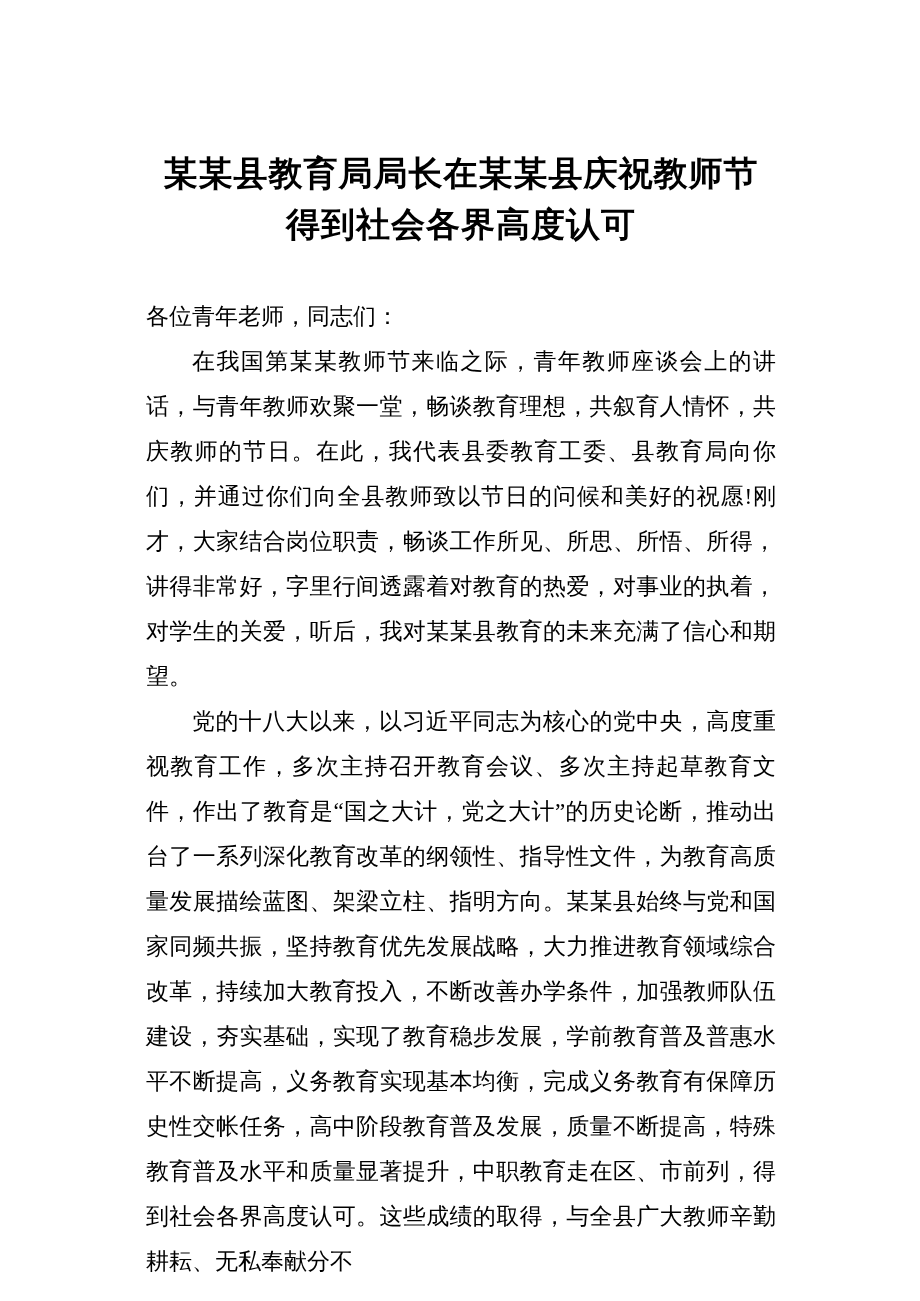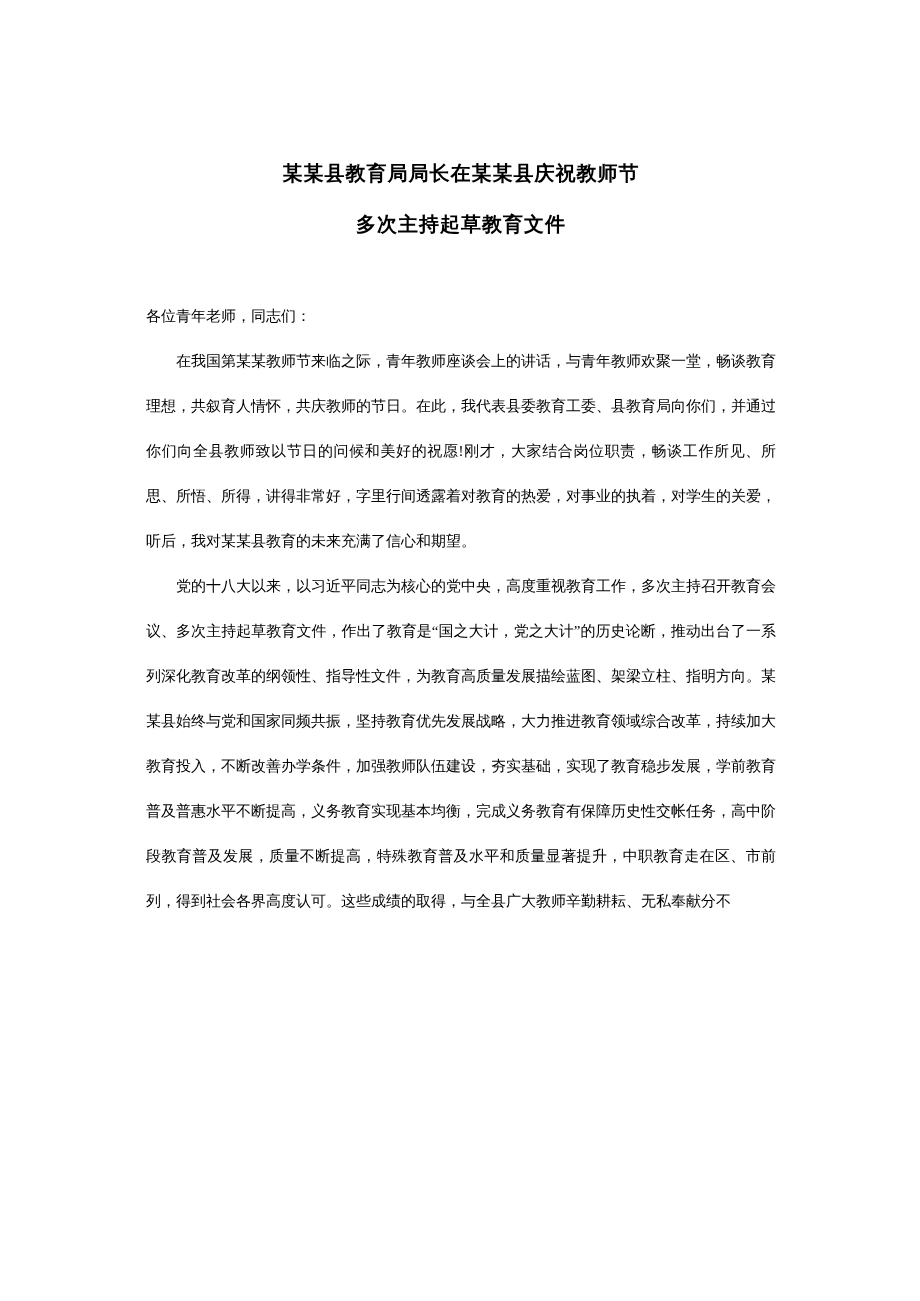--- a/index.html
+++ b/index.html
@@ -12,50 +12,50 @@
     width: 920px;
     height: 1301px;
     margin: 0 auto;
     background: #ffffff;
     color: #000000;
     font-family: "Liberation Serif", "DejaVu Serif", serif;
     padding: 148px 144px 60px 146px;
     overflow: hidden;
   }
   .doc-title {
-    font-size: 20px;
+    font-size: 34px;
     font-weight: bold;
     text-align: center;
     line-height: 51px;
     letter-spacing: 1px;
     margin-bottom: 44px;
   }
   .doc-title .title-line {
     display: block;
   }
   .doc-body {
-    font-size: 15px;
+    font-size: 23px;
     line-height: 45px;
     text-align: justify;
     text-justify: inter-ideograph;
   }
   .salutation {
     text-indent: 0;
   }
   .paragraph {
     text-indent: 2em;
   }
 </style>
 </head>
 <body>
 
 <div class="page">
   <h1 class="doc-title">
     <span class="title-line">某某县教育局局长在某某县庆祝教师节</span>
-    <span class="title-line">多次主持起草教育文件</span>
+    <span class="title-line">得到社会各界高度认可</span>
   </h1>
 
   <div class="doc-body">
     <p class="salutation">各位青年老师，同志们：</p>
     <p class="paragraph">在我国第某某教师节来临之际，青年教师座谈会上的讲话，与青年教师欢聚一堂，畅谈教育理想，共叙育人情怀，共庆教师的节日。在此，我代表县委教育工委、县教育局向你们，并通过你们向全县教师致以节日的问候和美好的祝愿!刚才，大家结合岗位职责，畅谈工作所见、所思、所悟、所得，讲得非常好，字里行间透露着对教育的热爱，对事业的执着，对学生的关爱，听后，我对某某县教育的未来充满了信心和期望。</p>
     <p class="paragraph">党的十八大以来，以习近平同志为核心的党中央，高度重视教育工作，多次主持召开教育会议、多次主持起草教育文件，作出了教育是“国之大计，党之大计”的历史论断，推动出台了一系列深化教育改革的纲领性、指导性文件，为教育高质量发展描绘蓝图、架梁立柱、指明方向。某某县始终与党和国家同频共振，坚持教育优先发展战略，大力推进教育领域综合改革，持续加大教育投入，不断改善办学条件，加强教师队伍建设，夯实基础，实现了教育稳步发展，学前教育普及普惠水平不断提高，义务教育实现基本均衡，完成义务教育有保障历史性交帐任务，高中阶段教育普及发展，质量不断提高，特殊教育普及水平和质量显著提升，中职教育走在区、市前列，得到社会各界高度认可。这些成绩的取得，与全县广大教师辛勤耕耘、无私奉献分不</p>
   </div>
 </div>
 
 </body></html>

